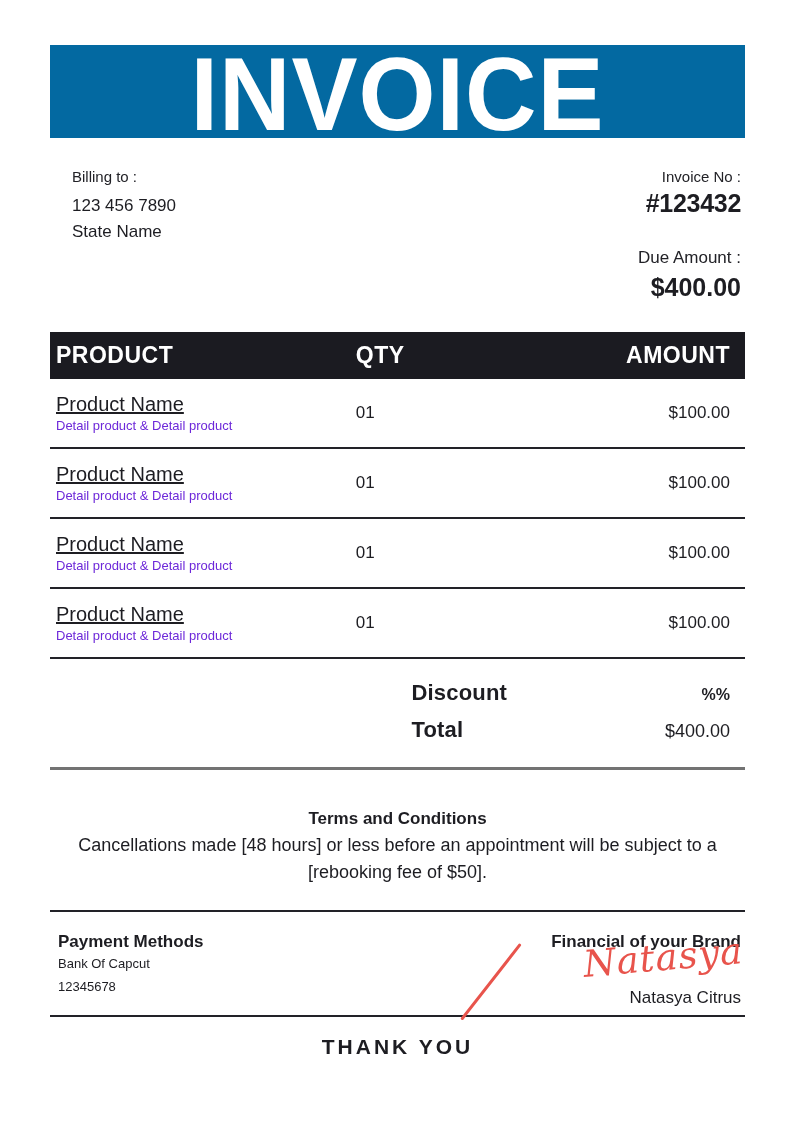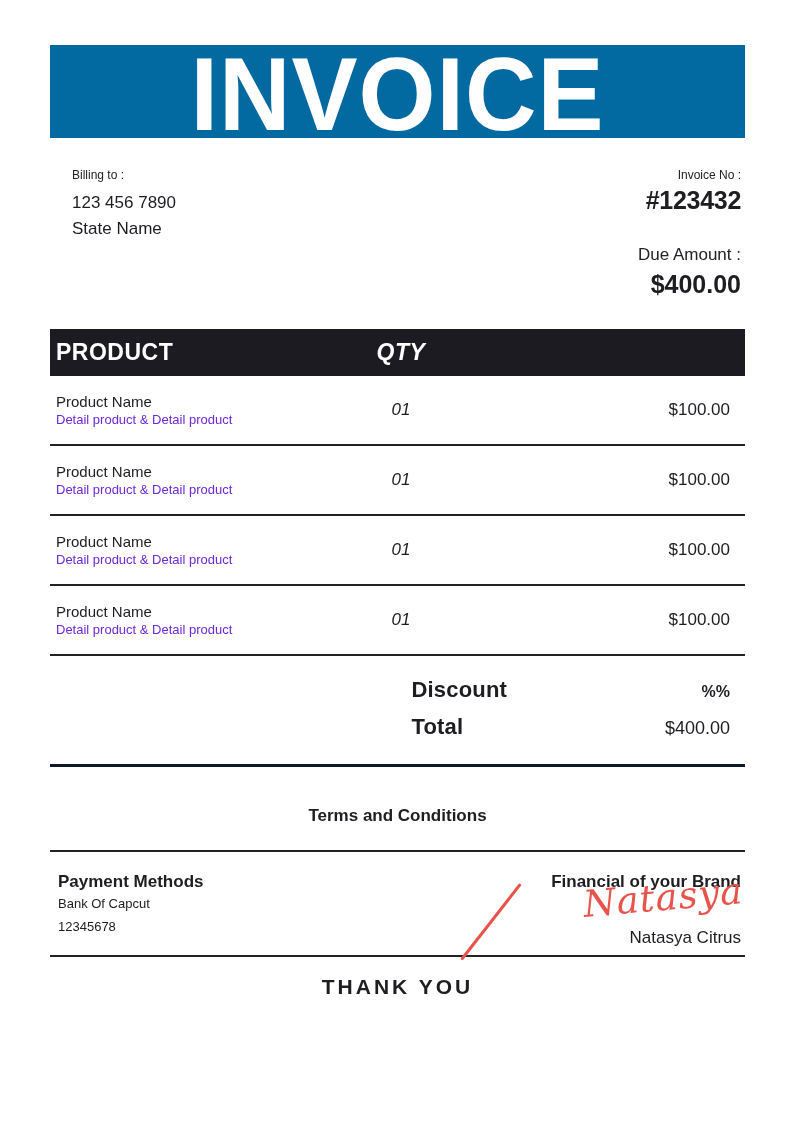--- a/index.html
+++ b/index.html
@@ -25,49 +25,49 @@
     font-weight: bold;
     letter-spacing: 1px;
     line-height: 1;
     transform: scaleY(1.04);
   }
 
   
   .meta { display: flex; justify-content: space-between; margin-top: 30px; padding: 0 4px 0 22px; }
   .meta .left {}
   .meta .right { text-align: right; }
-  .label { font-size: 12px; color: #222227; }
+  .label { font-size: 15px; color: #222227; }
   .big { font-size: 25px; font-weight: bold; letter-spacing: -0.3px; margin-top: 4px; }
   .addr { margin-top: 8px; font-size: 17px; line-height: 26px; }
   .meta .right .label2 { margin-top: 30px; font-size: 17px; }
   .meta .right .big2 { font-size: 25px; font-weight: bold; margin-top: 5px; }
 
   
   .table { margin-top: 30px; }
   .thead {
     background: #1b1b21; color: #ffffff;
     height: 47px;
     display: flex; align-items: center;
     font-weight: bold; font-size: 23px; letter-spacing: 0.5px;
   }
   .col-product { width: 44%; padding-left: 6px; }
-  .col-qty { width: 13%; text-align: center; font-style: italic; }
+  .col-qty { width: 13%; text-align: left; }
   .col-amount { flex: 1; text-align: right; padding-right: 15px; }
   .trow {
     display: flex; align-items: center;
     min-height: 70px;
     border-bottom: 2px solid #222228;
   }
-  .pname { font-size: 15px; }
+  .pname { font-size: 20px; text-decoration: underline; }
   .pdetail { font-size: 13px; margin-top: 2px; color: #6d28d9; }
   .cell-qty { font-size: 17px; }
   .cell-amount { font-size: 17px; }
 
   
-  .summary { border-bottom: 3px solid #0f172a; padding: 16px 0 18px 0; }
+  .summary { border-bottom: 3px solid #737373; padding: 16px 0 18px 0; }
   .srow { display: flex; align-items: baseline; line-height: 35px; }
   .srow .spacer { width: 52%; }
   .srow .slabel { font-size: 22px; font-weight: bold; letter-spacing: 0.2px; }
   .srow .svalue { flex: 1; text-align: right; padding-right: 15px; }
   .svalue.pct { font-size: 16px; font-weight: bold; }
   .svalue.total { font-size: 18px; }
 
   
   .terms { text-align: center; padding: 39px 10px 24px 10px; border-bottom: 2px solid #222228; }
   .terms h3 { font-size: 17px; font-weight: bold; }
@@ -123,20 +123,21 @@
       <div class="big">#123432</div>
       <div class="label label2">Due Amount :</div>
       <div class="big2">$400.00</div>
     </div>
   </div>
 
   <div class="table">
     <div class="thead">
       <div class="col-product">PRODUCT</div>
       <div class="col-qty">QTY</div>
+      <div class="col-amount">AMOUNT</div>
     </div>
 
     <div class="trow">
       <div class="col-product">
         <div class="pname">Product Name</div>
         <div class="pdetail">Detail product &amp; Detail product</div>
       </div>
       <div class="col-qty cell-qty">01</div>
       <div class="col-amount cell-amount">$100.00</div>
     </div>
@@ -177,20 +178,21 @@
     </div>
     <div class="srow">
       <div class="spacer"></div>
       <div class="slabel">Total</div>
       <div class="svalue total">$400.00</div>
     </div>
   </div>
 
   <div class="terms">
     <h3>Terms and Conditions</h3>
+    <p>Cancellations made [48 hours] or less before an appointment will be subject to a [rebooking fee of $50].</p>
   </div>
 
   <div class="footer">
     <div class="pay">
       <h3>Payment Methods</h3>
       <p>Bank Of Capcut</p>
       <p>12345678</p>
     </div>
     <div class="sig">
       <h3>Financial of your Brand</h3>

